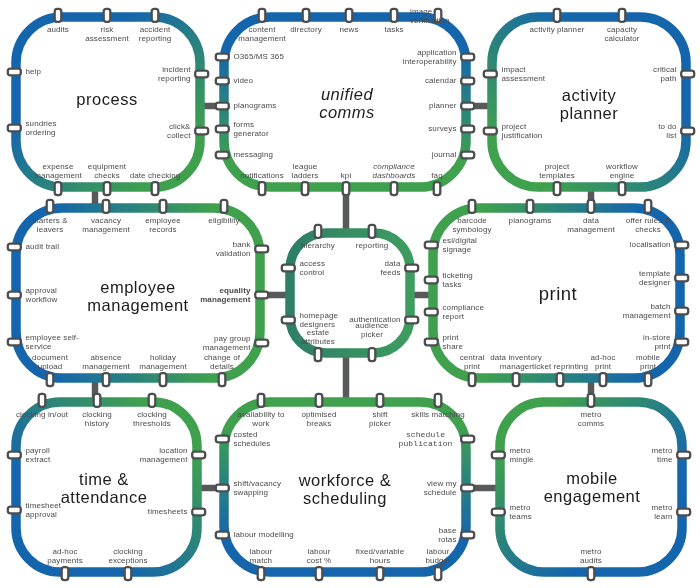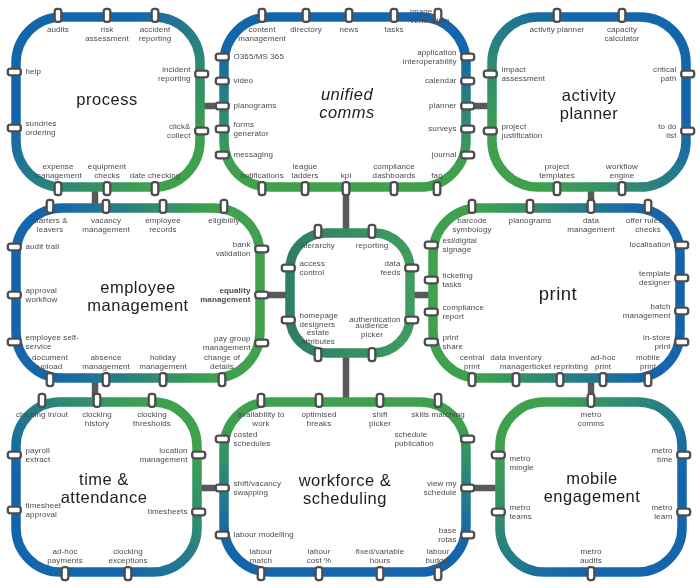--- a/index.html
+++ b/index.html
@@ -215,21 +215,21 @@
       <div class="stl" style="width: 44px; left: 233.5px; top: 129px; transform: translateY(-50%);">forms generator</div>
       <div class="stl" style="width: 62px; left: 233.5px; top: 155px; transform: translateY(-50%);">messaging</div>
       <div class="stl" style="width: 62px; left: 394.5px; top: 57px; transform: translateY(-50%); text-align: right;">application interoperability</div>
       <div class="stl" style="width: 62px; left: 394.5px; top: 81px; transform: translateY(-50%); text-align: right;">calendar</div>
       <div class="stl" style="width: 62px; left: 394.5px; top: 106px; transform: translateY(-50%); text-align: right;">planner</div>
       <div class="stl" style="width: 62px; left: 394.5px; top: 129px; transform: translateY(-50%); text-align: right;">surveys</div>
       <div class="stl" style="width: 62px; left: 394.5px; top: 155px; transform: translateY(-50%); text-align: right;">journal</div>
       <div class="stl" style="width: 56px; left: 234px; top: 179.5px; transform: translateY(-100%); text-align: center;">notifications</div>
       <div class="stl" style="width: 40px; left: 285px; top: 179.5px; transform: translateY(-100%); text-align: center;">league ladders</div>
       <div class="stl" style="width: 56px; left: 318px; top: 179.5px; transform: translateY(-100%); text-align: center;">kpi</div>
-      <div class="stl" style="width: 56px; left: 366px; top: 179.5px; transform: translateY(-100%); text-align: center;">compliance dashboards</div>
+      <div class="stl" style="width: 56px; left: 366px; top: 179.5px; transform: translateY(-100%); text-align: center; font-style: italic;">compliance dashboards</div>
       <div class="stl" style="width: 56px; left: 409px; top: 179.5px; transform: translateY(-100%); text-align: center;">faq</div>
       <div class="stl" style="width: 56px; left: 529px; top: 24.5px; text-align: center;">activity planner</div>
       <div class="stl" style="width: 56px; left: 594px; top: 24.5px; text-align: center;">capacity calculator</div>
       <div class="stl" style="width: 62px; left: 501.5px; top: 74px; transform: translateY(-50%);">impact assessment</div>
       <div class="stl" style="width: 62px; left: 501.5px; top: 131px; transform: translateY(-50%);">project justification</div>
       <div class="stl" style="width: 36px; left: 640.5px; top: 74px; transform: translateY(-50%); text-align: right;">critical path</div>
       <div class="stl" style="width: 30px; left: 646.5px; top: 131px; transform: translateY(-50%); text-align: right;">to do list</div>
       <div class="stl" style="width: 56px; left: 529px; top: 179.5px; transform: translateY(-100%); text-align: center;">project templates</div>
       <div class="stl" style="width: 56px; left: 594px; top: 179.5px; transform: translateY(-100%); text-align: center;">workflow engine</div>
       <div class="stl" style="width: 56px; left: 22px; top: 215.5px; text-align: center;">starters &amp; leavers</div>
@@ -280,29 +280,29 @@
       <div class="stl" style="width: 62px; left: 125.5px; top: 512px; transform: translateY(-50%); text-align: right;">timesheets</div>
       <div class="stl" style="width: 56px; left: 37px; top: 564.5px; transform: translateY(-100%); text-align: center;">ad-hoc payments</div>
       <div class="stl" style="width: 56px; left: 100px; top: 564.5px; transform: translateY(-100%); text-align: center;">clocking exceptions</div>
       <div class="stl" style="width: 56px; left: 233px; top: 409.5px; text-align: center;">availability to work</div>
       <div class="stl" style="width: 56px; left: 291px; top: 409.5px; text-align: center;">optimised breaks</div>
       <div class="stl" style="width: 30px; left: 365px; top: 409.5px; text-align: center;">shift picker</div>
       <div class="stl" style="width: 56px; left: 410px; top: 409.5px; text-align: center;">skills matching</div>
       <div class="stl" style="width: 62px; left: 233.5px; top: 439px; transform: translateY(-50%);">costed schedules</div>
       <div class="stl" style="width: 62px; left: 233.5px; top: 488px; transform: translateY(-50%);">shift/vacancy swapping</div>
       <div class="stl" style="width: 62px; left: 233.5px; top: 535px; transform: translateY(-50%);">labour modelling</div>
-      <div class="stl" style="width: 62px; left: 394.5px; top: 439px; transform: translateY(-50%); text-align: left;">schedule publication</div>
+      <div class="stl" style="width: 62px; left: 394.5px; top: 439px; transform: translateY(-50%); text-align: center; font-family: Liberation Mono, monospace;">schedule publication</div>
       <div class="stl" style="width: 62px; left: 394.5px; top: 488px; transform: translateY(-50%); text-align: right;">view my schedule</div>
       <div class="stl" style="width: 30px; left: 426.5px; top: 535px; transform: translateY(-50%); text-align: right;">base rotas</div>
       <div class="stl" style="width: 38px; left: 242px; top: 564.5px; transform: translateY(-100%); text-align: center;">labour match</div>
       <div class="stl" style="width: 40px; left: 299px; top: 564.5px; transform: translateY(-100%); text-align: center;">labour cost %</div>
       <div class="stl" style="width: 56px; left: 352px; top: 564.5px; transform: translateY(-100%); text-align: center;">fixed/variable hours</div>
       <div class="stl" style="width: 38px; left: 419px; top: 564.5px; transform: translateY(-100%); text-align: center;">labour budget</div>
       <div class="stl" style="width: 36px; left: 573px; top: 409.5px; text-align: center;">metro comms</div>
-      <div class="stl" style="width: 36px; left: 509.5px; top: 455px; transform: translateY(-50%); margin-top: 8px;">metro mingle</div>
+      <div class="stl" style="width: 36px; left: 509.5px; top: 455px; transform: translateY(-50%);">metro mingle</div>
       <div class="stl" style="width: 36px; left: 509.5px; top: 512px; transform: translateY(-50%);">metro teams</div>
       <div class="stl" style="width: 36px; left: 636.5px; top: 455px; transform: translateY(-50%); text-align: right;">metro time</div>
       <div class="stl" style="width: 36px; left: 636.5px; top: 512px; transform: translateY(-50%); text-align: right;">metro learn</div>
       <div class="stl" style="width: 36px; left: 573px; top: 564.5px; transform: translateY(-100%); text-align: center;">metro audits</div>
     </div>
 
   <div class="ttl" style="left:107px;top:99px;width:120px;">process</div>
   <div class="ttl" style="left:347px;top:103px;width:90px;font-style:italic;">unified comms</div>
   <div class="ttl" style="left:589px;top:104px;width:90px;">activity planner</div>
   <div class="ttl" style="left:138px;top:296px;width:150px;">employee management</div>

